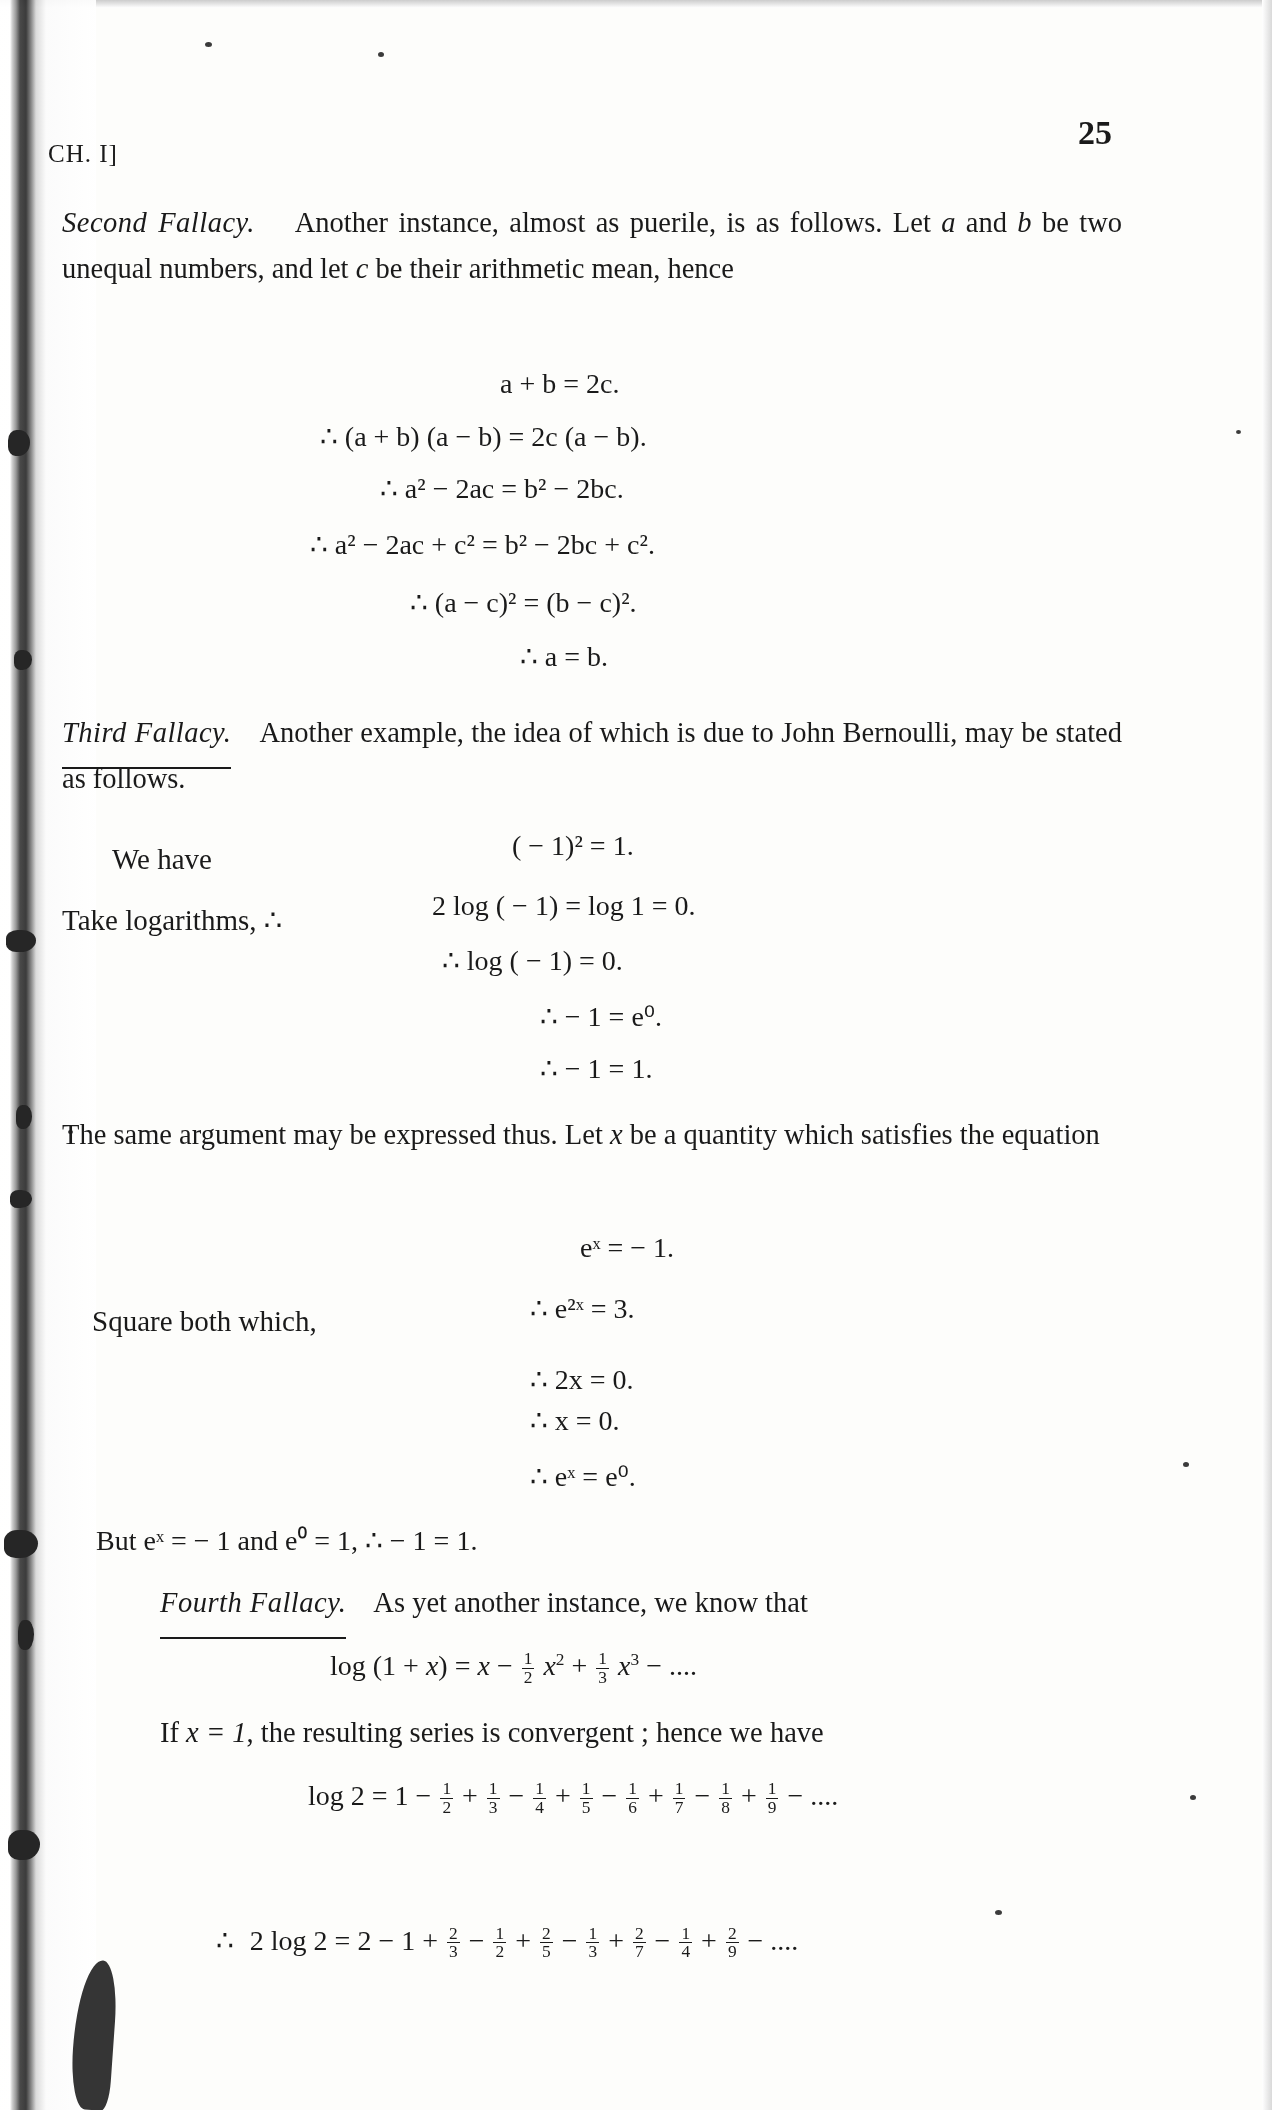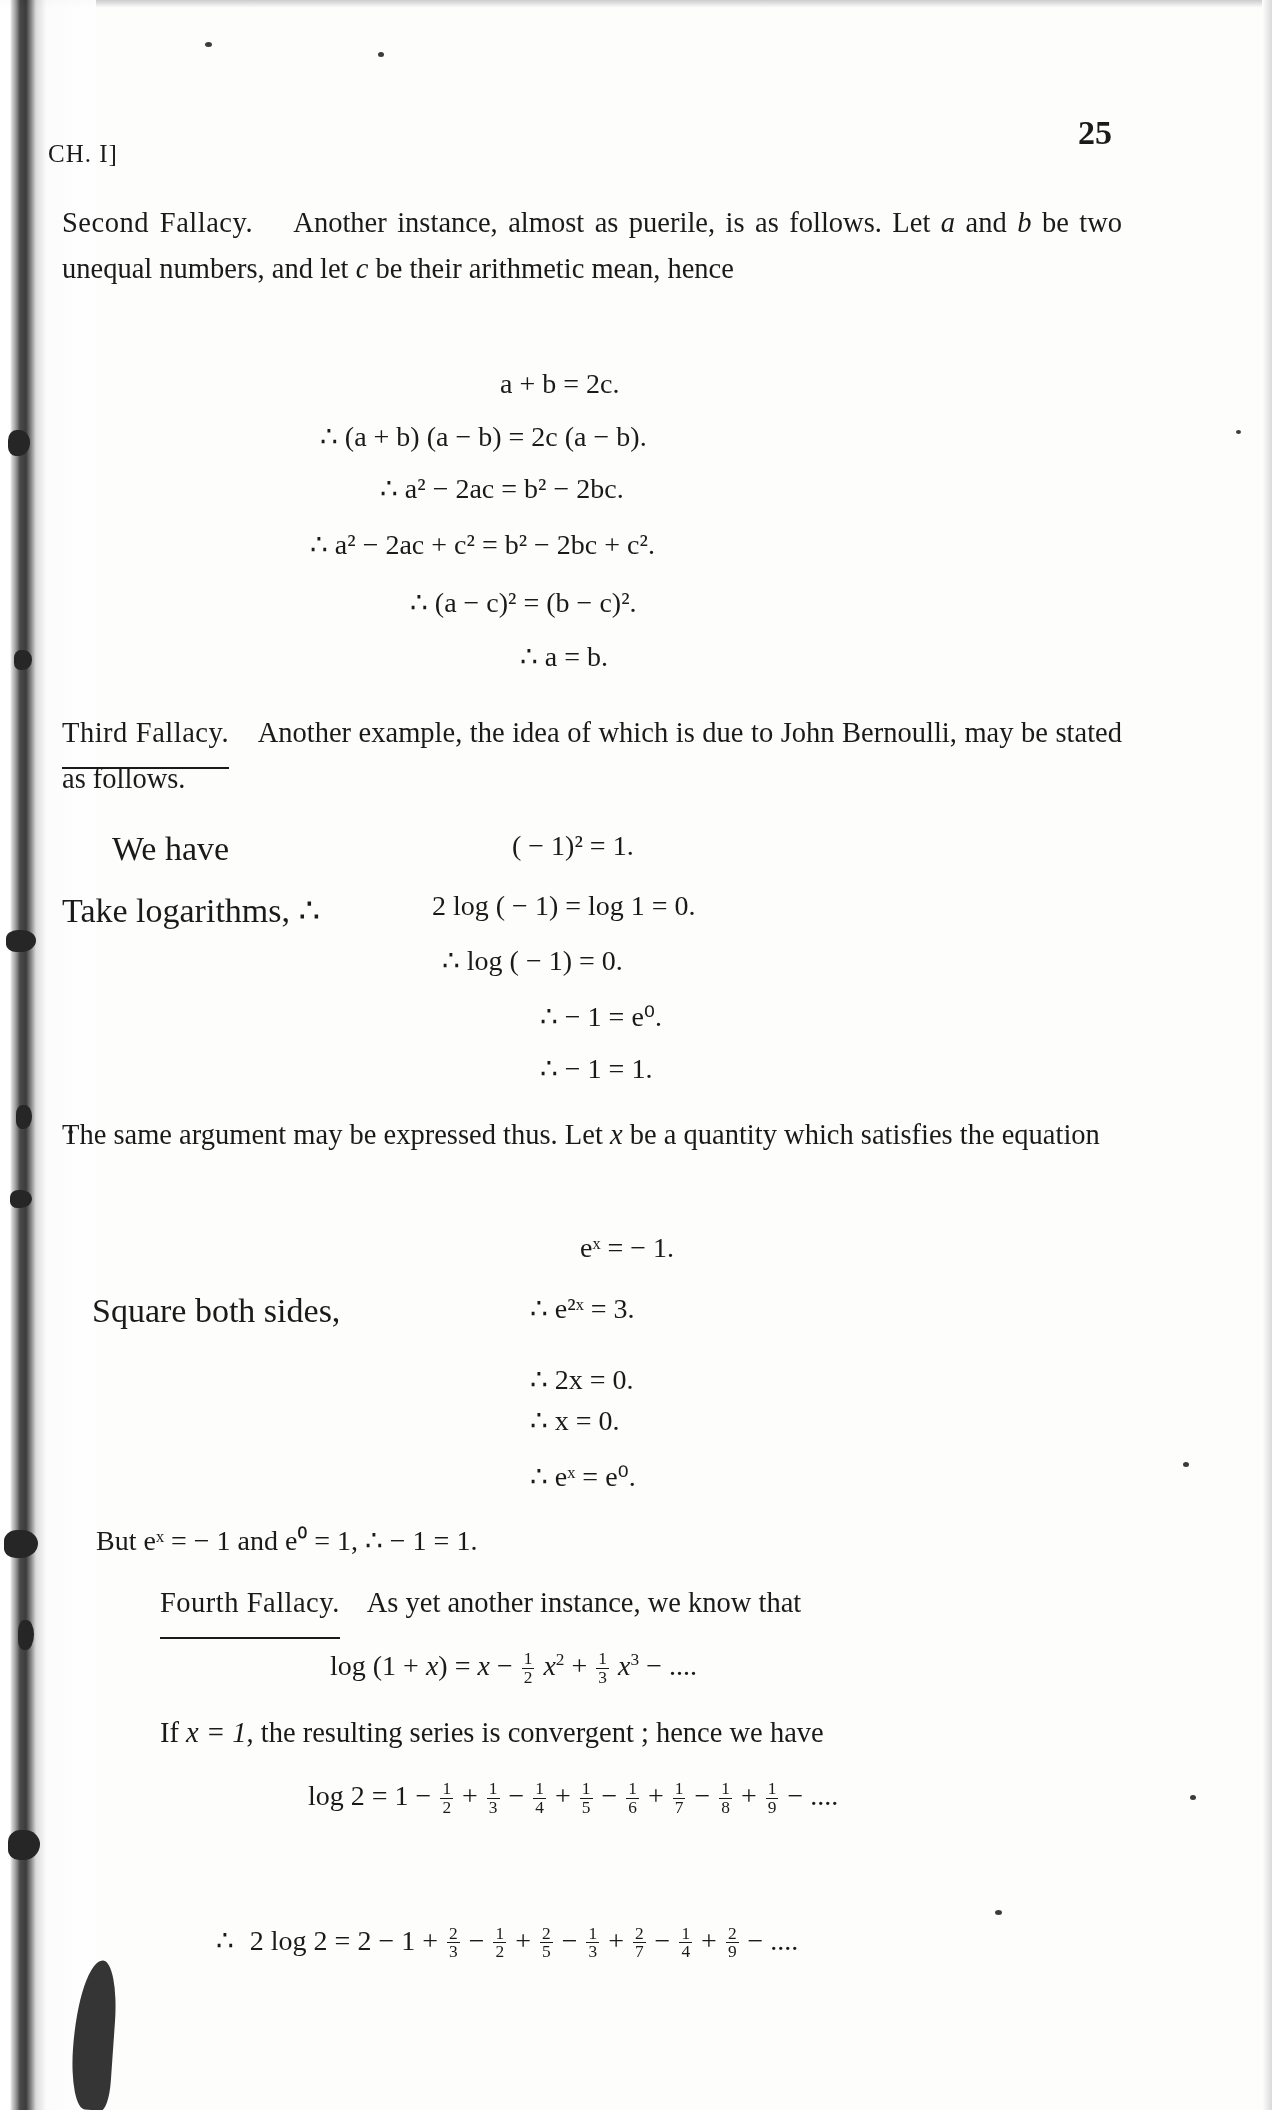--- a/index.html
+++ b/index.html
@@ -115,41 +115,43 @@
     position: absolute;
     left: 62px;
     width: 1060px;
     font-size: 28.5px;
     line-height: 46px;
     text-align: justify;
   }
   .para .mi { font-style: italic; }
 
   .fallacy-head {
+    font-style: italic;
     letter-spacing: .5px;
   }
   .ul-head {
     border-bottom: 2px solid #1a1a1a;
     padding-bottom: 19px;
   }
 
   .eq {
     position: absolute;
     font-size: 28px;
     white-space: nowrap;
     font-family: "Liberation Serif", serif;
   }
   .eq .mi { font-style: italic; }
   sup { font-size: .62em; vertical-align: super; }
   .therefore { letter-spacing: 2px; }
 
   .lead {
     position: absolute;
-    font-size: 34px;
+    font-size: 29px;
     white-space: nowrap;
+    margin-top: 13px;
   }
 
   
   .frac {
     display: inline-block;
     vertical-align: -0.42em;
     text-align: center;
     font-size: .62em;
     line-height: 1.02;
     margin: 0 2px;
@@ -218,21 +220,21 @@
 
     <div class="eq" style="left:442px; top:944px;">∴  log ( − 1) = 0.</div>
     <div class="eq" style="left:540px; top:1000px;">∴   − 1 = e⁰.</div>
     <div class="eq" style="left:540px; top:1052px;">∴   − 1 = 1.</div>
 
     <div class="para" style="top:1112px;">
       <span>The same argument may be expressed thus.   Let </span><span class="mi">x</span><span> be a quantity which satisfies the equation</span>
     </div>
 
     <div class="eq" style="left:580px; top:1232px;">eˣ = − 1.</div>
-    <div class="lead" style="left:92px; top:1292px;">Square both sides,</div>
+    <div class="lead" style="left:92px; top:1292px;">Square both which,</div>
     <div class="eq" style="left:530px; top:1292px;">∴   e²ˣ = 3.</div>
     <div class="eq" style="left:530px; top:1348px;margin-top:15px;">∴   2x = 0.</div>
     <div class="eq" style="left:530px; top:1404px;">∴   x = 0.</div>
     <div class="eq" style="left:530px; top:1460px;">∴   eˣ = e⁰.</div>
     <div class="eq" style="left:96px; top:1520px;">But eˣ = − 1 and e⁰ = 1,    ∴ − 1 = 1.</div>
 
     <div class="para" style="top:1580px; left:160px; width:960px;">
       <span class="fallacy-head ul-head">Fourth Fallacy.</span>&nbsp;&nbsp;&nbsp;
       <span>As yet another instance, we know that</span>
     </div>

